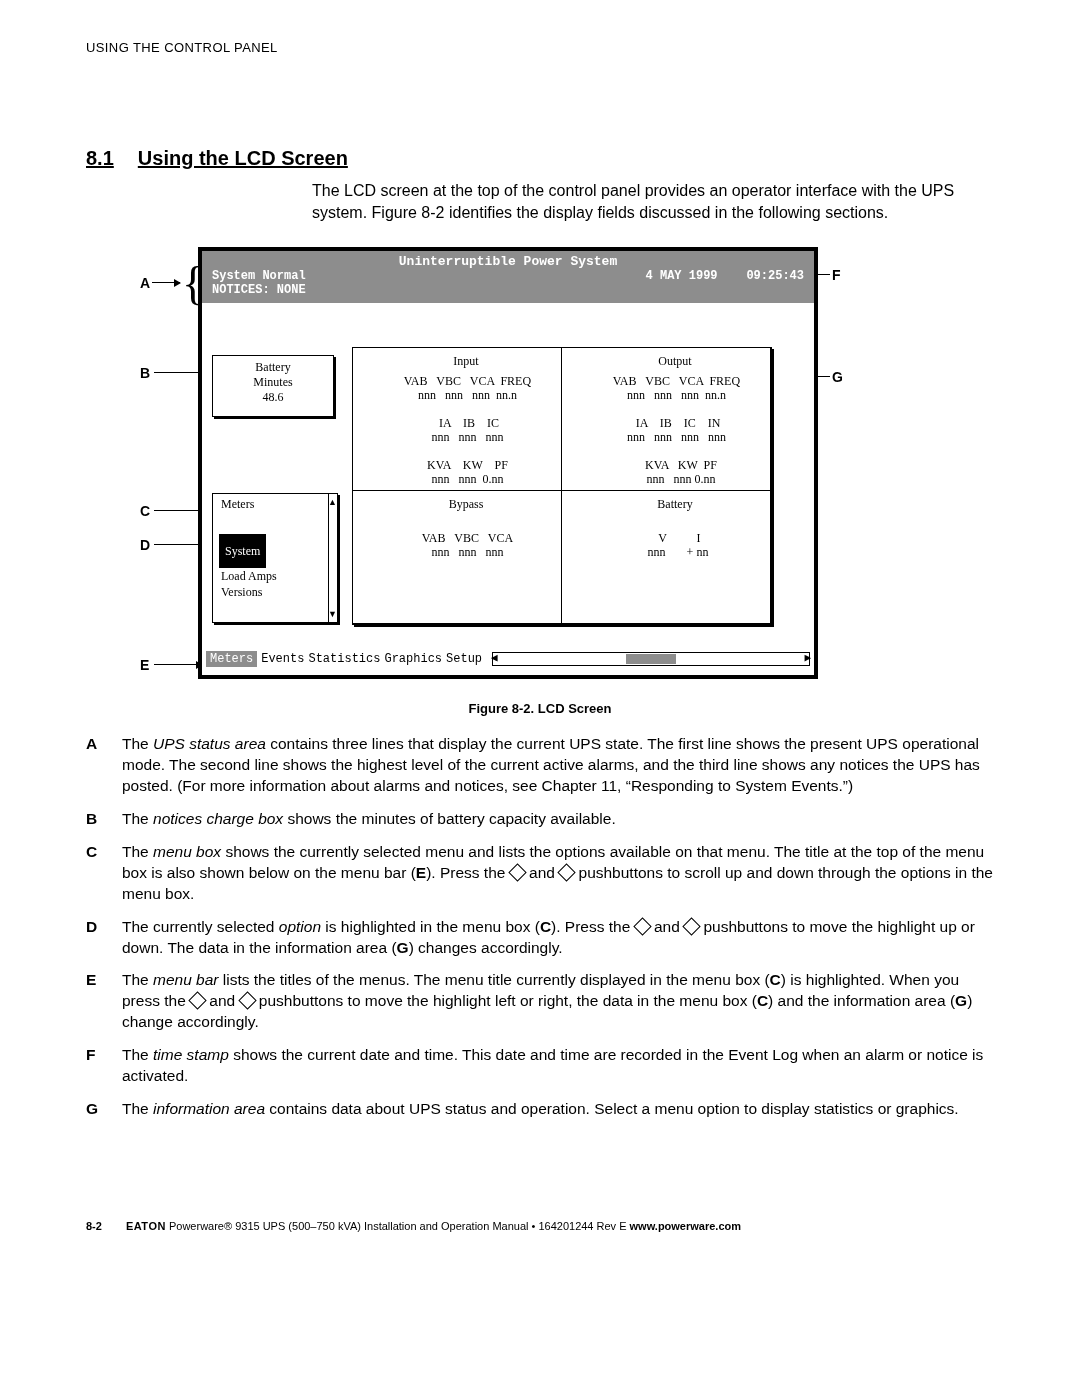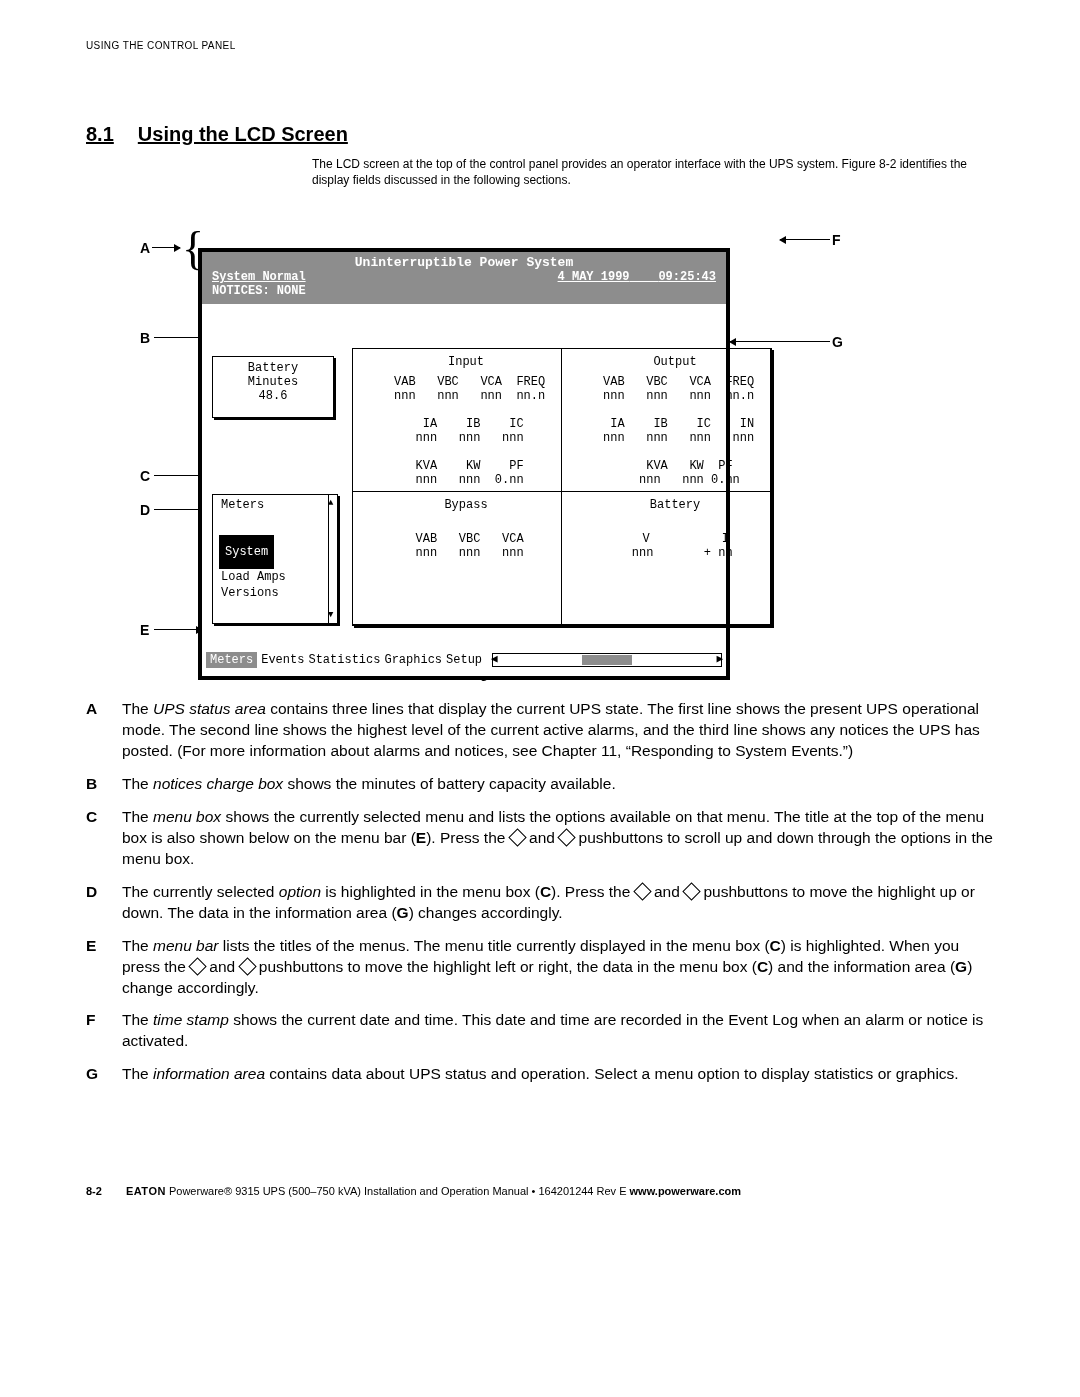--- a/index.html
+++ b/index.html
@@ -8,70 +8,70 @@
   background: #fff;
   font-family: Arial, Helvetica, sans-serif;
   color: #000;
   width: 1080px;
 }
 .page {
   padding: 40px 86px 30px 86px;
   box-sizing: border-box;
 }
 .running-head {
-  font-size: 10px;
+  font-size: 13px;
   letter-spacing: .4px;
-  margin-bottom: 72px;
+  margin-bottom: 92px;
 }
 .sec-row {
   display: flex;
   align-items: baseline;
   gap: 24px;
   font-weight: 700;
   font-size: 20px;
   margin-bottom: 10px;
   text-decoration: underline;
 }
 .sec-body-indent {
   margin-left: 226px;
-  font-size: 12px;
+  font-size: 16px;
   line-height: 1.35;
   margin-bottom: 24px;
 }
 
 .diagram {
   position: relative;
   width: 740px;
   height: 440px;
   margin-left: 54px;
   font-family: "Courier New", monospace;
 }
 .lcd-shell {
   position: absolute;
-  left: 58px; top: 0; width: 532px; height: 432px;
+  left: 58px; top: 0; width: 620px; height: 432px;
   background: #000;
-  margin-top: 36px;
 }
 .lcd-inner {
   position: absolute; inset: 4px;
   background: #fff;
 }
 .lcd-titlebar {
   background: #8d8d8d;
   color: #fff;
   font-weight: 700;
   font-size: 12px;
   padding: 4px 10px 6px 10px;
   line-height: 14px;
 }
 .lcd-titlebar .title-center { text-align:center; font-size:13px; }
-.lcd-titlebar .row2 { display:flex; justify-content:space-between;text-decoration:underline; }
+.lcd-titlebar .row2 { display:flex; justify-content:space-between; }
 .lcd-content {
   position: relative;
   height: calc(100% - 64px);
+  font-family: Liberation Serif, serif;
 }
 
 .battery-box {
   position: absolute;
   left: 10px; top: 52px; width: 120px; height: 56px;
   border: 1px solid #000;
   box-shadow: 2px 2px 0 #000;
   font-size: 12px;
   text-align: center;
   padding-top: 4px;

